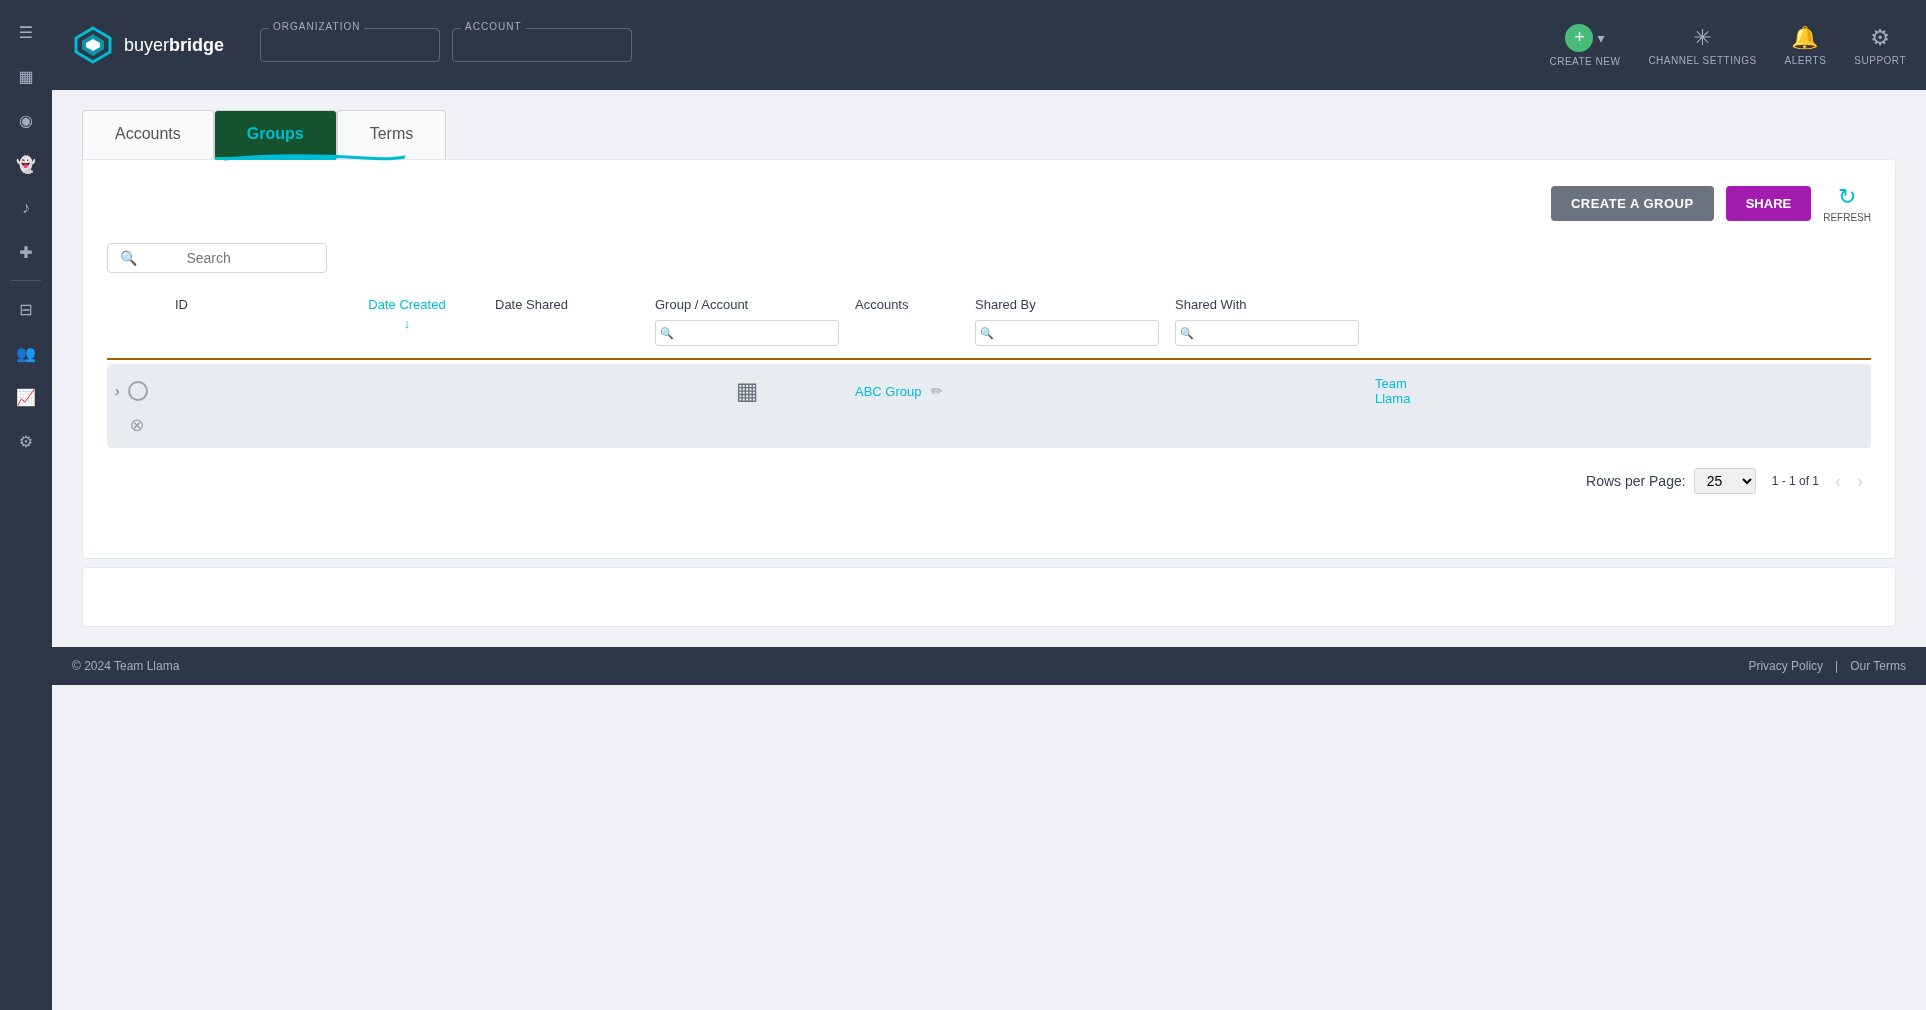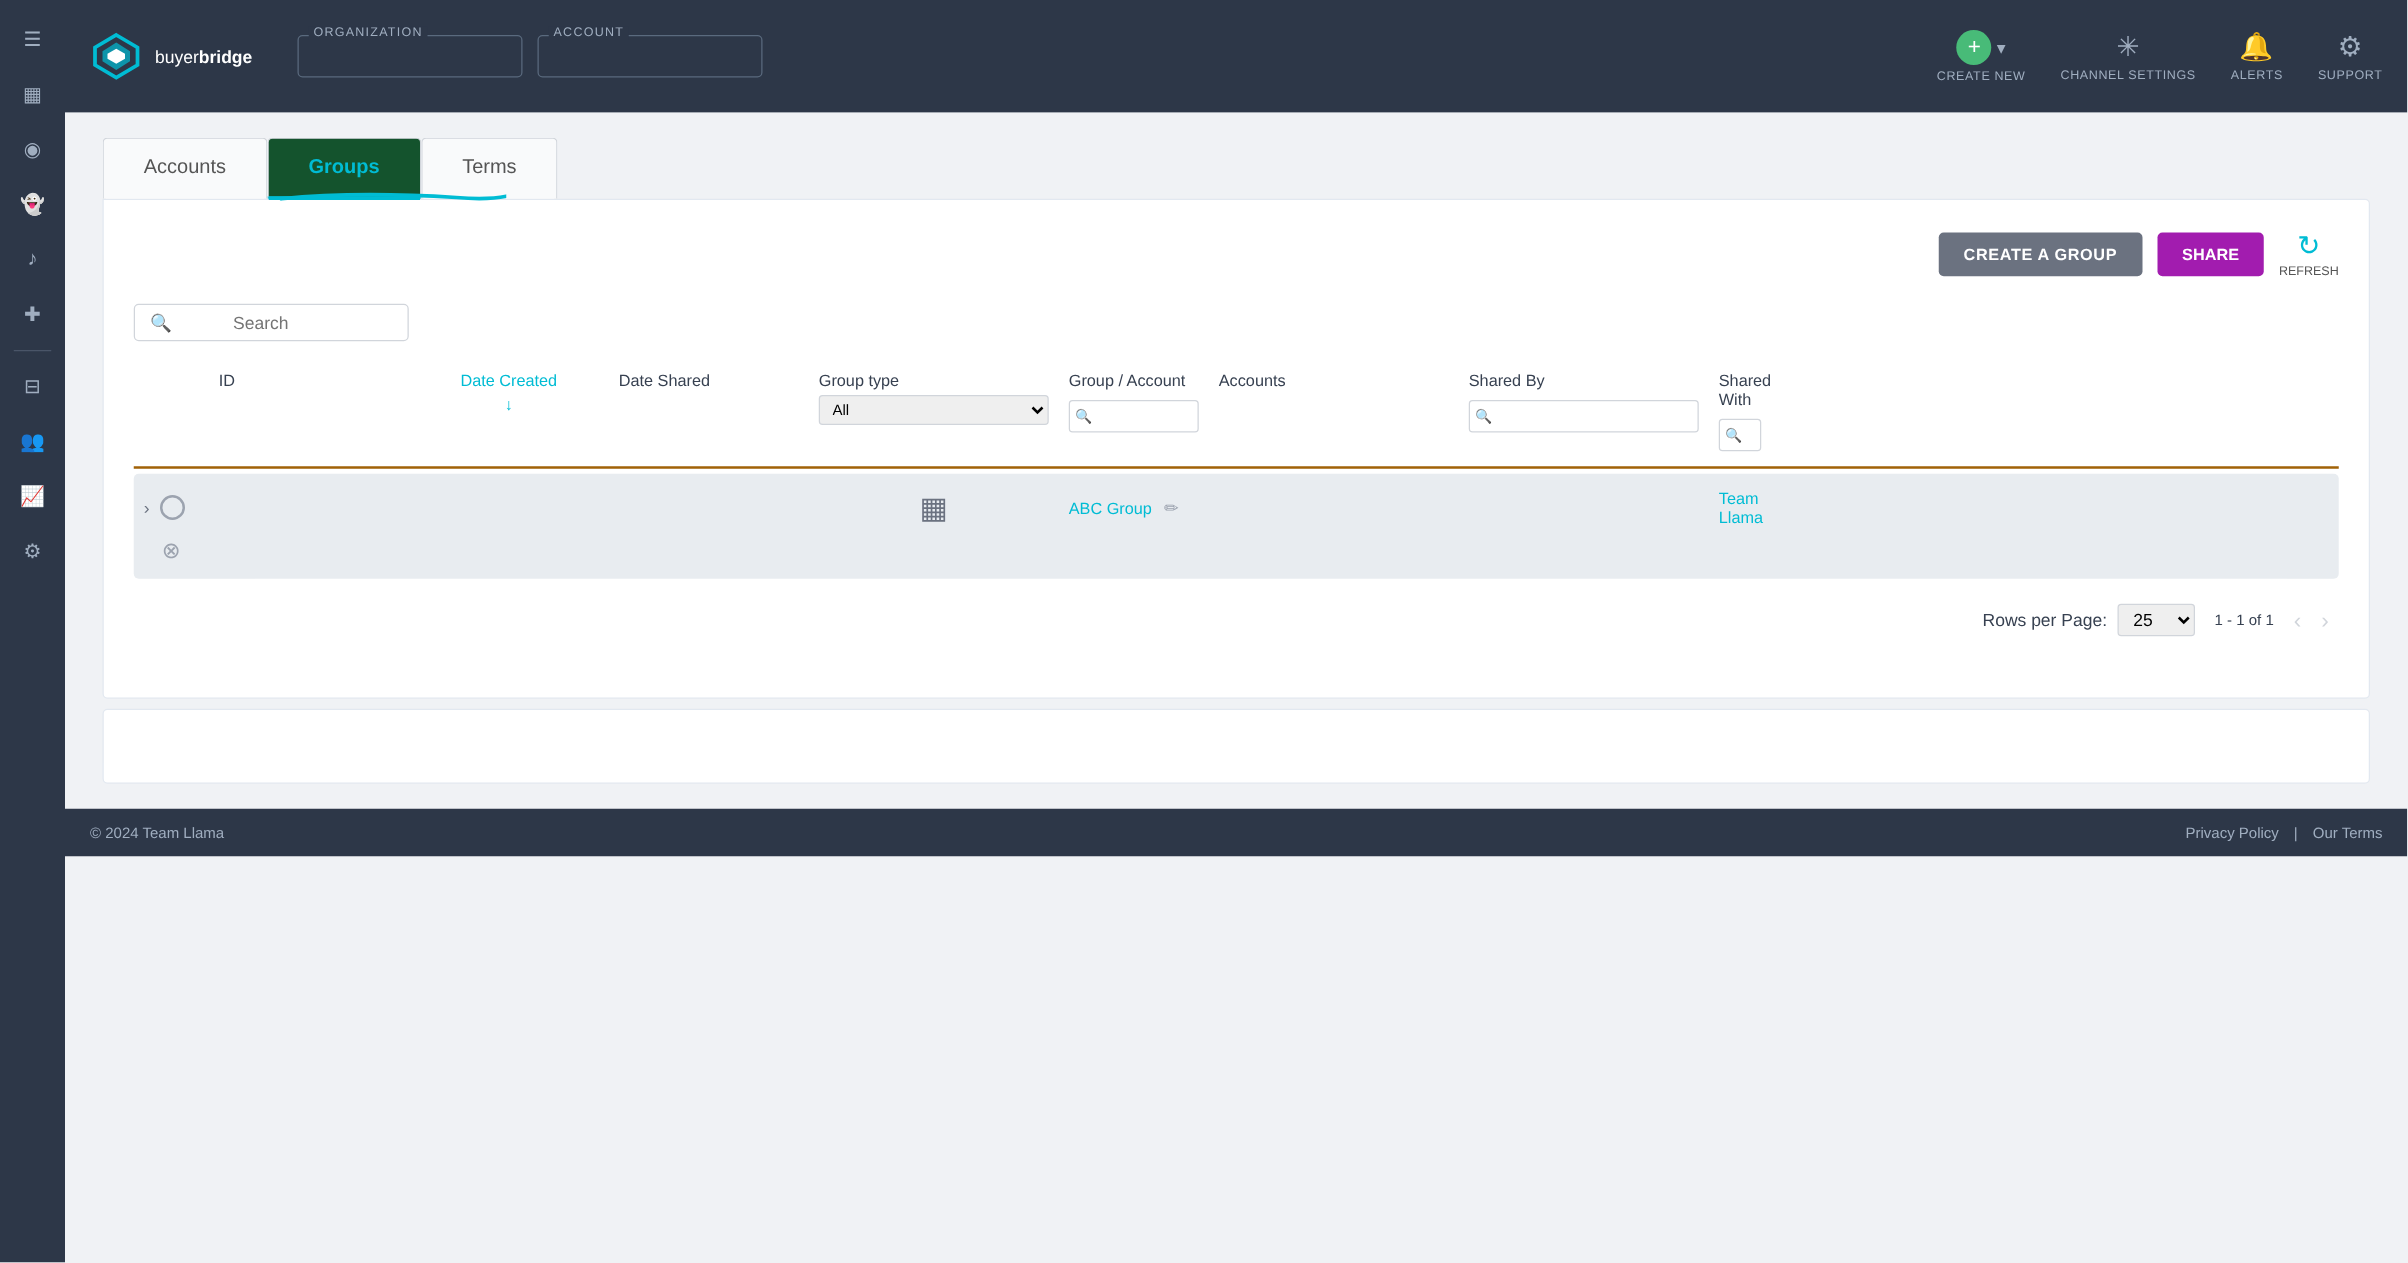--- a/index.html
+++ b/index.html
@@ -13,21 +13,21 @@
     .sidebar-item { width: 40px; height: 40px; display: flex; align-items: center; justify-content: center; color: #a0aec0; cursor: pointer; border-radius: 4px; font-size: 16px; }
     .sidebar-item.active { color: #fff; }
 
     
     .main { flex: 1; display: flex; flex-direction: column; overflow: hidden; }
 
     
     .topbar { background: #2d3748; height: 90px; display: flex; align-items: center; padding: 0 20px; gap: 16px; flex-shrink: 0; }
     .logo { display: flex; align-items: center; gap: 10px; margin-right: 20px; }
     .logo-icon { width: 42px; height: 42px; }
-    .logo-text { color: white; font-size: 14px; }
+    .logo-text { color: white; font-size: 18px; }
     .logo-text span { font-weight: 300; }
     .logo-text strong { font-weight: 700; }
 
     .org-account-fields { display: flex; gap: 12px; }
     .field-group { position: relative; border: 1px solid #5a6a7e; border-radius: 4px; padding: 6px 12px 4px; min-width: 180px; }
     .field-label { position: absolute; top: -8px; left: 8px; background: #2d3748; color: #a0aec0; font-size: 10px; padding: 0 4px; letter-spacing: 1px; }
     .field-value { color: #e2e8f0; font-size: 13px; height: 22px; }
 
     .topbar-right { margin-left: auto; display: flex; align-items: center; gap: 28px; }
     .topbar-action { display: flex; flex-direction: column; align-items: center; gap: 4px; cursor: pointer; color: #a0aec0; }
@@ -232,26 +232,20 @@
                 <span>ID</span>
               </div>
               <div class="th sortable">
                 <span>Date Created</span>
                 <span>↓</span>
               </div>
               <div class="th">
                 <span>Date Shared</span>
               </div>
               <div class="th th-group-type">
-                <span>Group type</span>
-                <select class="th-select">
-                  <option>All</option>
-                </select>
-              </div>
-              <div class="th th-group-type">
                 <span>Group / Account</span>
                 <div style="display:flex;align-items:center;border:1px solid #d1d5db;border-radius:3px;padding:2px 4px;margin-top:4px;">
                   <span style="color:#9ca3af;font-size:11px;">🔍</span>
                   <input class="th-search-input" style="border: none; outline: none; font-size: 12px; width: 100%;" type="text">
                 </div>
               </div>
               <div class="th">
                 <span>Accounts</span>
               </div>
               <div class="th th-group-type">

